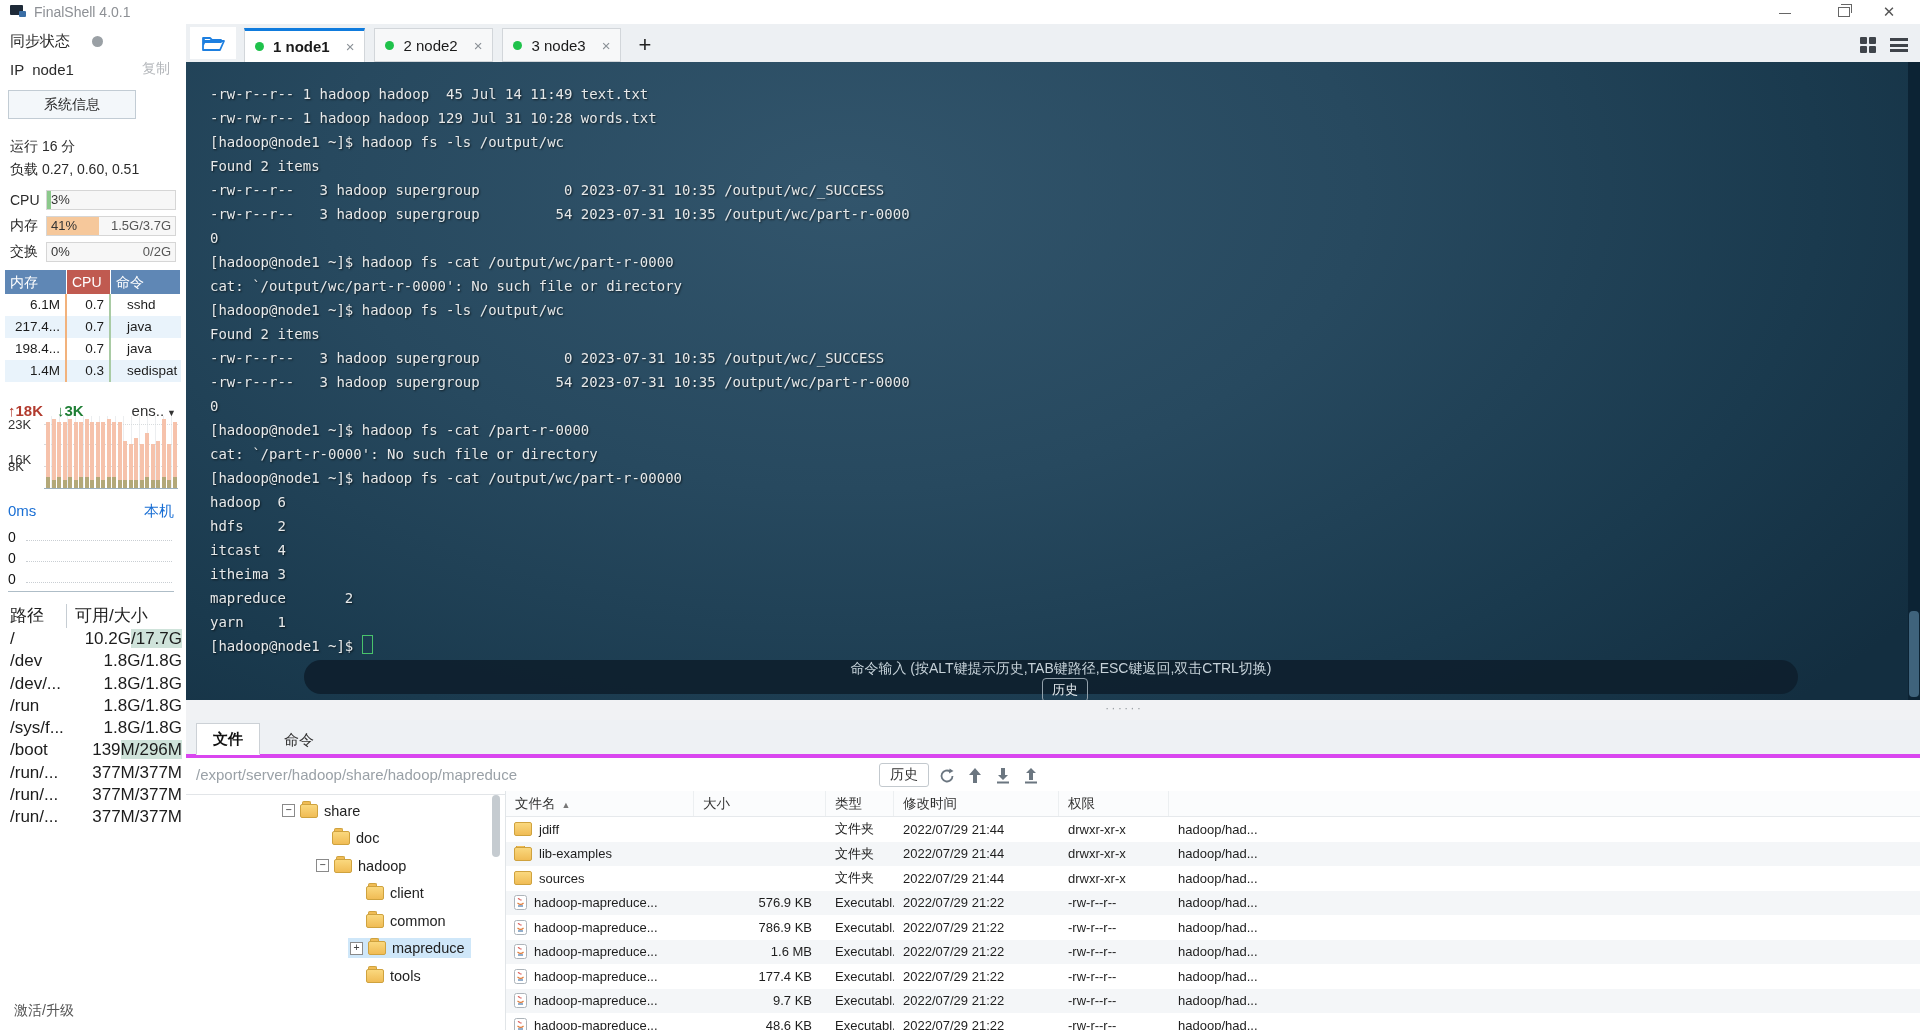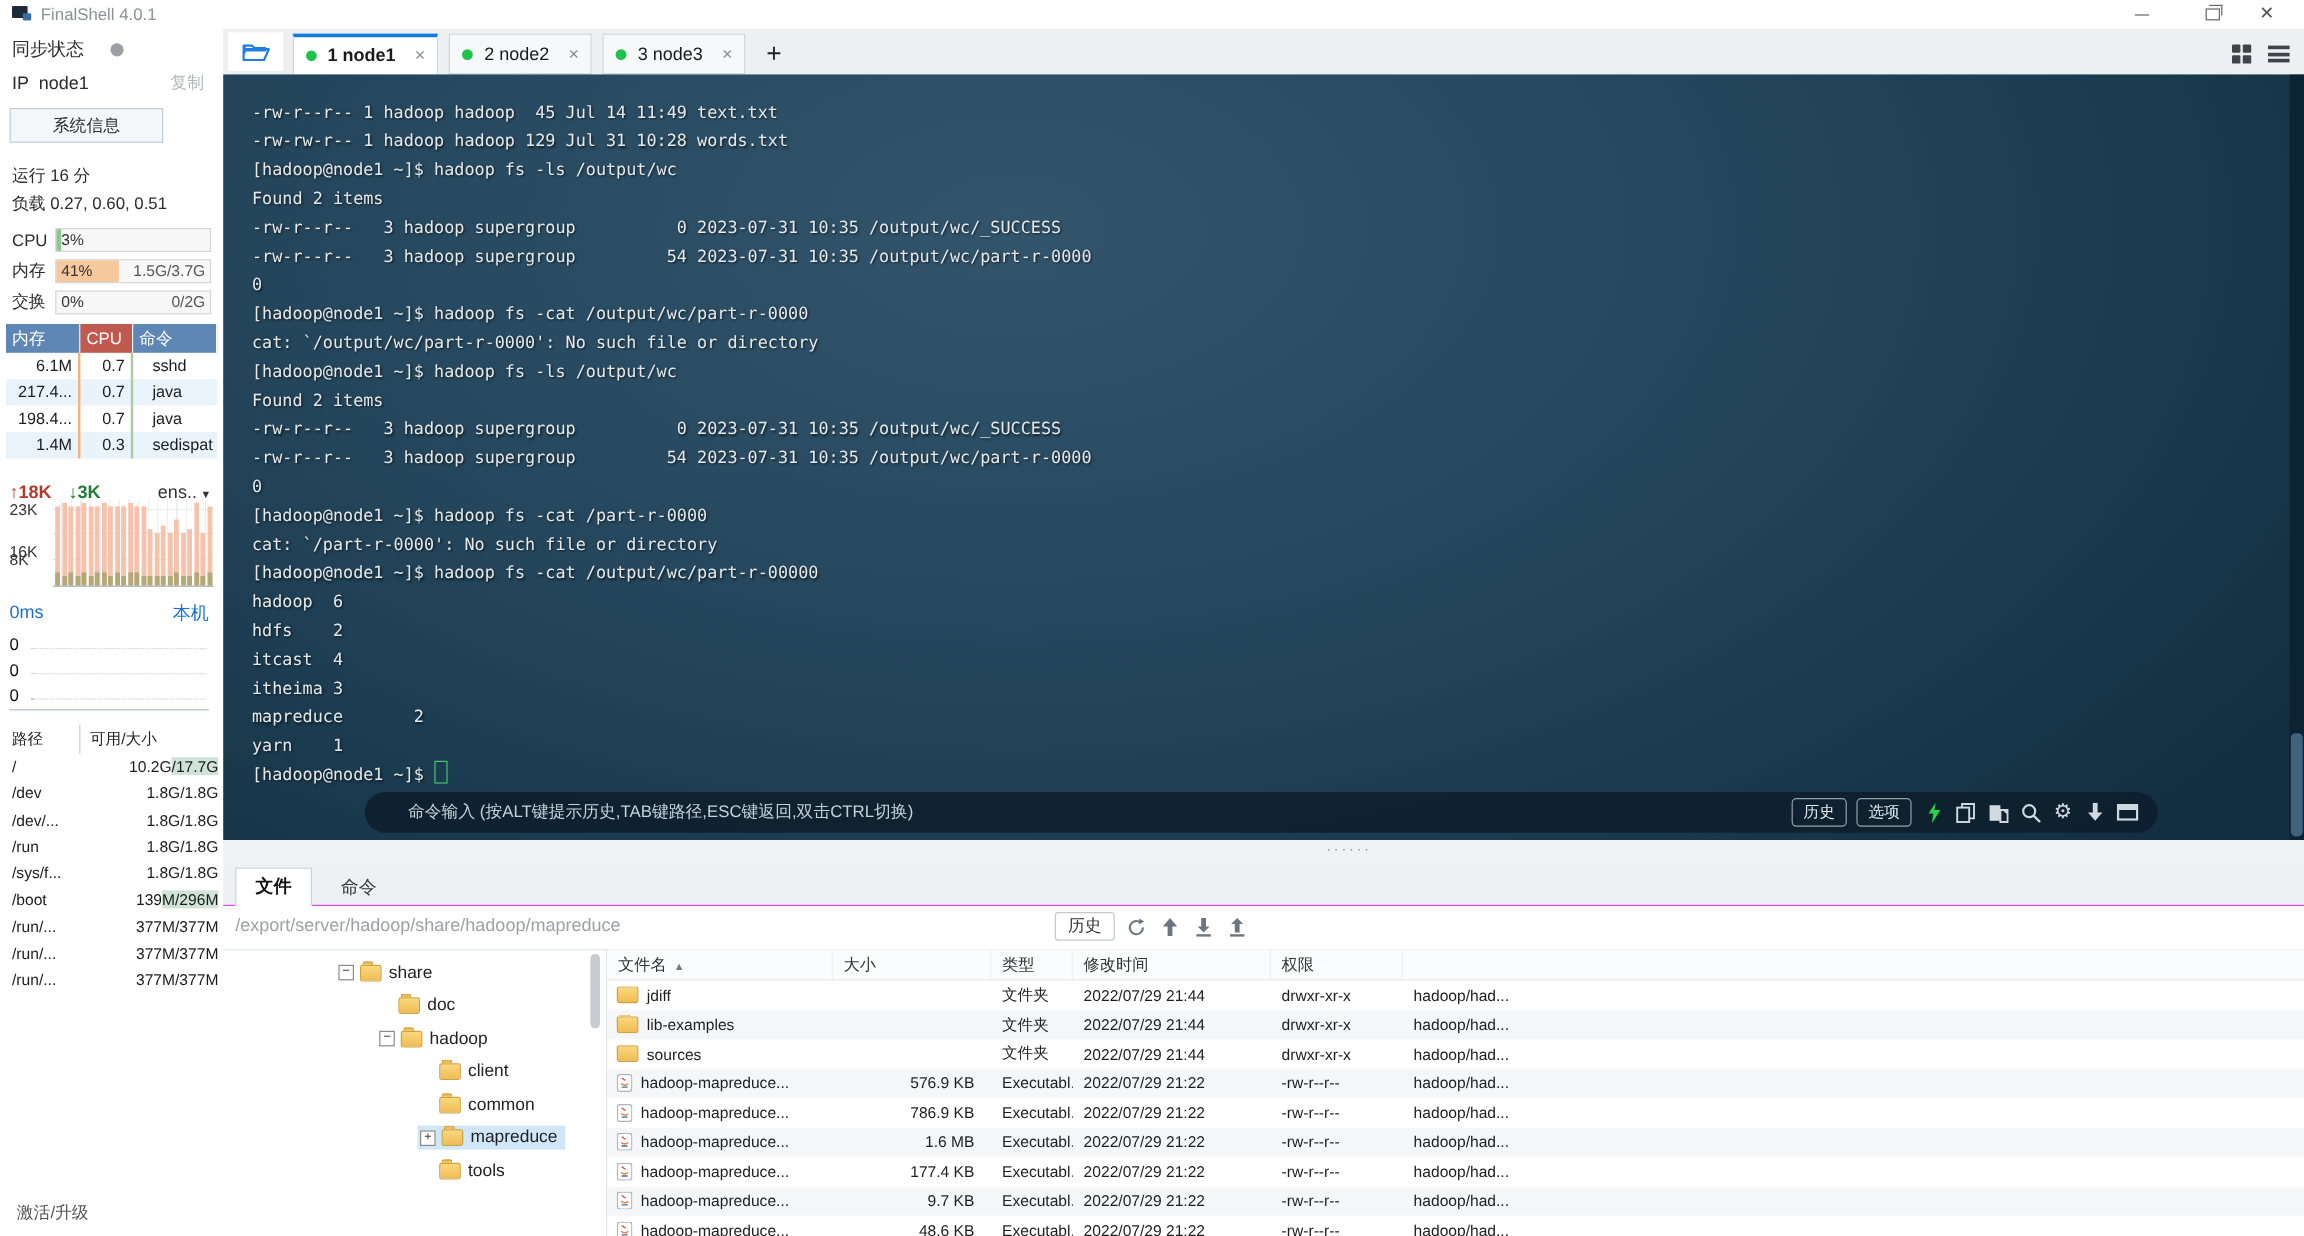--- a/index.html
+++ b/index.html
@@ -48,21 +48,21 @@
   .grid-h{position:absolute;left:0;right:0;border-top:1px dotted #d8dcde;}
   .ylab{position:absolute;width:34px;text-align:left;left:-36px;font-size:13px;color:#333;}
   .bars{position:absolute;left:2px;right:0;bottom:0;top:0;display:flex;align-items:flex-end;gap:1.5px;}
   .barw{position:relative;width:4px;flex:none;}
   .bar-up{position:absolute;bottom:0;width:4px;background:#f6c2ab;}
   .bar-dn{position:absolute;bottom:0;width:4px;background:#b3a878;}
   .ping-head{position:absolute;left:8px;top:478px;right:10px;display:flex;font-size:15px;color:#1a6fd4;}
   .ping-rows{position:absolute;left:8px;top:500px;right:10px;border-bottom:1px solid #aebdc7;padding-bottom:4px;}
   .ping-row{display:flex;align-items:flex-end;height:21px;font-size:14px;color:#111;}
   .ping-line{flex:1;border-bottom:1px dotted #c9ced3;margin:0 2px 4px 10px;}
-  .dtable{position:absolute;left:4px;top:580px;width:180px;font-size:13px;color:#1c1c1c;}
+  .dtable{position:absolute;left:4px;top:580px;width:180px;font-size:17px;color:#1c1c1c;}
   .dt-head{display:grid;grid-template-columns:62px 1fr;height:24px;line-height:24px;color:#222;}
   .dt-head .h2{border-left:1px solid #c6cdd3;padding-left:8px;}
   .dt-head .h1{padding-left:6px;}
   .dt-row{display:grid;grid-template-columns:62px 1fr;height:22.3px;line-height:22.3px;}
   .dt-path{padding-left:6px;}
   .dt-val{text-align:right;padding-right:2px;}
   .dt-hl{background:#cfe3da;}
   .activate{position:absolute;left:14px;bottom:10px;font-size:14px;color:#555;margin-top:24px;}
   
   .tabstrip{position:absolute;left:186px;top:24px;right:0;height:38px;background:#edf0f3;}
@@ -78,33 +78,33 @@
   .grid-icon i{width:7px;height:7px;background:#3f444a;border-radius:1px;}
   .menu-icon{position:absolute;right:12px;top:14px;width:18px;}
   .menu-icon i{display:block;height:3px;background:#3f444a;margin-bottom:2.5px;}
   
   .terminal{position:absolute;left:186px;top:62px;right:0;height:638px;overflow:hidden;
     background:radial-gradient(1300px 750px at 38% 20%, #32556c 0%, #27495f 40%, #1a3a4e 75%, #132e40 100%);}
   .term-text{position:absolute;left:24px;top:20px;white-space:pre;font-family:"DejaVu Sans Mono",monospace;
     font-size:14px;line-height:24px;color:#e6e9ea;text-shadow:1px 1px 2px rgba(0,0,0,.65);}
   .cursor{display:inline-block;width:9px;height:17px;border:1px solid #49c26b;vertical-align:-3px;}
   .cmdbar{position:absolute;left:118px;right:122px;bottom:6px;height:34px;background:rgba(14,32,46,.92);
-    border-radius:17px;display:flex;align-items:center;color:#c6d2d9;font-size:14px;padding:0 16px 0 36px;}
+    border-radius:17px;display:flex;align-items:center;color:#c6d2d9;font-size:14px;padding:0 16px 0 36px;flex-direction:column;}
   .cmd-hint{flex:1;}
   .cmd-btn{border:1px solid #93a1ab;border-radius:4px;padding:2px 9px;color:#e3e9ed;font-size:13px;margin-left:8px;}
   .cmd-ic{width:18px;height:18px;margin-left:9px;display:flex;align-items:center;justify-content:center;}
   .gear-glyph{font-size:17px;color:#cfd9df;line-height:18px;}
   .term-scroll{position:absolute;right:0;top:0;width:12px;height:100%;background:#0c2334;}
   .term-thumb{position:absolute;right:1px;bottom:3px;width:10px;height:86px;background:#3f637c;border-radius:4px;}
   
   .splitter{position:absolute;left:186px;top:700px;right:0;height:20px;background:#f1f2f4;}
   .split-dots{position:absolute;left:53%;top:0px;color:#9a9fa4;font-size:13px;letter-spacing:2px;}
   
   .filepanel{position:absolute;left:186px;top:720px;right:0;bottom:0;background:#fff;}
-  .fp-tabs{position:relative;height:34px;background:#eef1f4;border-bottom:1px solid #d946ef;}
+  .fp-tabs{position:relative;height:34px;background:#eef1f4;border-bottom:4px solid #d946ef;}
   .fp-tab{position:absolute;bottom:-1px;height:30px;line-height:30px;padding:0 16px;font-size:15px;color:#333;}
   .fp-tab.active{background:#fff;border:1px solid #ccd1d6;border-bottom:1px solid #fff;font-weight:bold;color:#111;}
   .fp-pathrow{position:relative;height:36px;background:#fff;border-bottom:1px solid #e2e5e8;}
   .fp-path{position:absolute;left:10px;top:8px;font-size:15px;color:#9aa1a7;}
   .fp-hist{position:absolute;left:693px;top:5px;border:1px solid #c3c9ce;border-radius:3px;padding:2px 10px;font-size:14px;color:#333;background:#fff;}
   .fp-ic{position:absolute;top:8px;width:20px;height:20px;display:flex;align-items:center;justify-content:center;}
   .fp-content{position:absolute;left:0;top:71px;right:0;bottom:0;overflow:hidden;}
   .tree{position:absolute;left:0;top:0;width:318px;bottom:0;overflow:hidden;padding-top:6px;}
   .tree-row{height:27.5px;display:flex;align-items:center;}
   .node{display:inline-flex;align-items:center;padding:2px 6px 2px 2px;}

